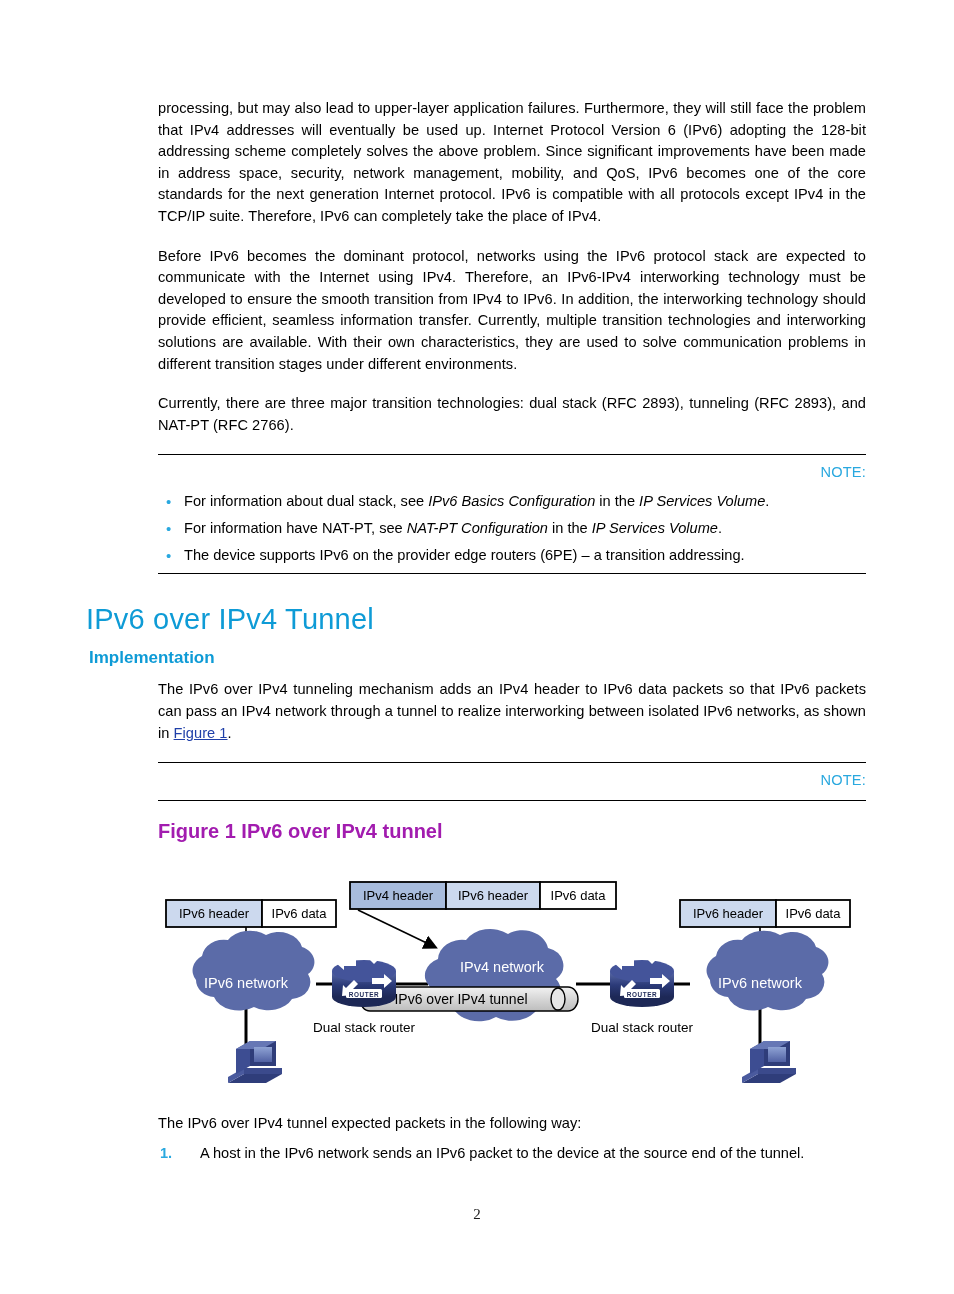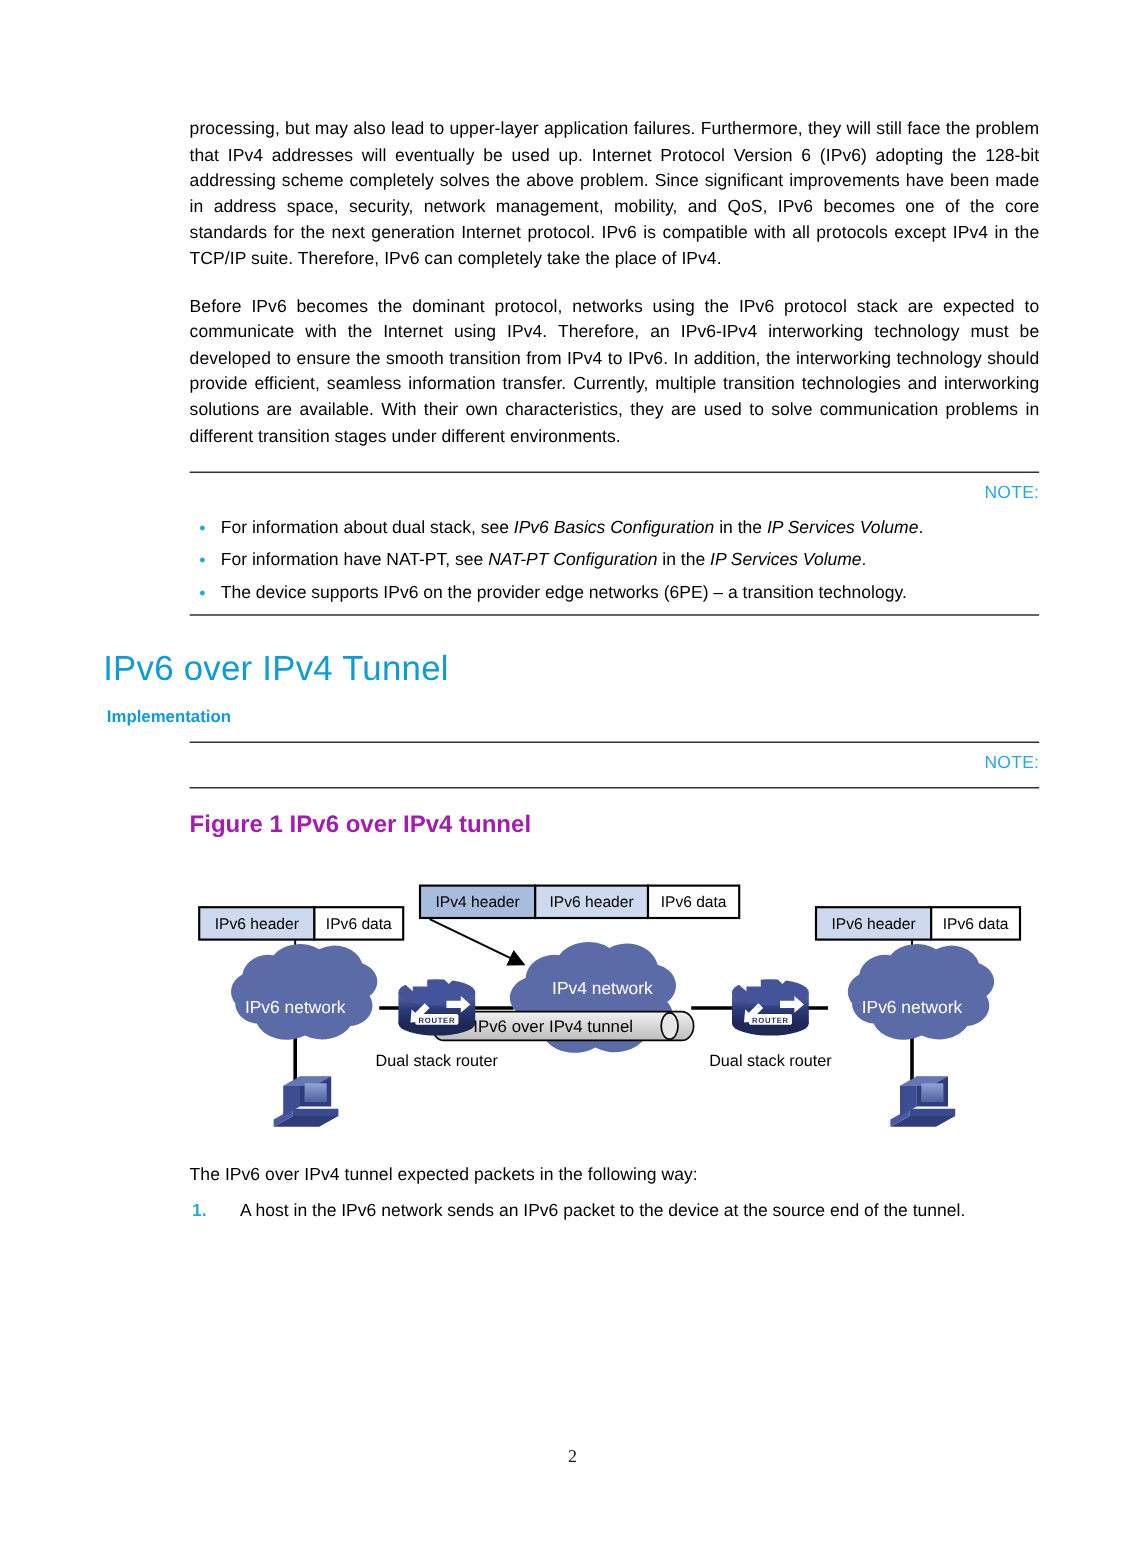--- a/index.html
+++ b/index.html
@@ -86,21 +86,21 @@
   h1.h1 {
     color: #0e9bd6;
     font-size: 29px;
     font-weight: normal;
     margin: 26px 0 2px -72px;
     letter-spacing: 0.2px;
     line-height: 38px;
   }
   h2.h2 {
     color: #0e9bd6;
-    font-size: 14px;
+    font-size: 17px;
     font-weight: bold;
     margin: 9px 0 10px -69px;
     line-height: 22px;
   }
   .figcaption {
     color: #a21caf;
     font-size: 20px;
     font-weight: bold;
     margin: 20px 0 0 0;
     line-height: 20px;
@@ -155,33 +155,35 @@
 </head>
 <body>
 
 <div class="page">
   <div class="content">
 
     <p class="body">processing, but may also lead to upper-layer application failures. Furthermore, they will still face the problem that IPv4 addresses will eventually be used up. Internet Protocol Version 6 (IPv6) adopting the 128-bit addressing scheme completely solves the above problem. Since significant improvements have been made in address space, security, network management, mobility, and QoS, IPv6 becomes one of the core standards for the next generation Internet protocol. IPv6 is compatible with all protocols except IPv4 in the TCP/IP suite. Therefore, IPv6 can completely take the place of IPv4.</p>
 
     <p class="body">Before IPv6 becomes the dominant protocol, networks using the IPv6 protocol stack are expected to communicate with the Internet using IPv4. Therefore, an IPv6-IPv4 interworking technology must be developed to ensure the smooth transition from IPv4 to IPv6. In addition, the interworking technology should provide efficient, seamless information transfer. Currently, multiple transition technologies and interworking solutions are available. With their own characteristics, they are used to solve communication problems in different transition stages under different environments.</p>
 
+    <p class="body">Currently, there are three major transition technologies: dual stack (RFC 2893), tunneling (RFC 2893), and NAT-PT (RFC 2766).</p>
 
     <div class="note">
       <div class="note-label">NOTE:</div>
       <ul class="note-list">
         <li><span>For information about dual stack, see </span><em>IPv6 Basics Configuration</em><span> in the </span><em>IP Services Volume</em><span>.</span></li>
         <li><span>For information have NAT-PT, see </span><em>NAT-PT Configuration</em><span> in the </span><em>IP Services Volume</em><span>.</span></li>
-        <li><span>The device supports IPv6 on the provider edge networks (6PE) – a transition technology.</span></li>
+        <li><span>The device supports IPv6 on the provider edge routers (6PE) – a transition addressing.</span></li>
       </ul>
     </div>
 
     <h1 class="h1">IPv6 over IPv4 Tunnel</h1>
     <h2 class="h2">Implementation</h2>
 
+    <p class="body"><span>The IPv6 over IPv4 tunneling mechanism adds an IPv4 header to IPv6 data packets so that IPv6 packets can pass an IPv4 network through a tunnel to realize interworking between isolated IPv6 networks, as shown in </span><a class="xref" href="#">Figure 1</a><span>.</span></p>
 
     <div class="note">
       <div class="note-label">NOTE:</div>
     </div>
 
     <div class="figcaption">Figure 1 IPv6 over IPv4 tunnel</div>
 
     <div class="figure">
       <svg width="708" height="250" viewBox="0 0 708 250" xmlns="http://www.w3.org/2000/svg">
         <defs>

